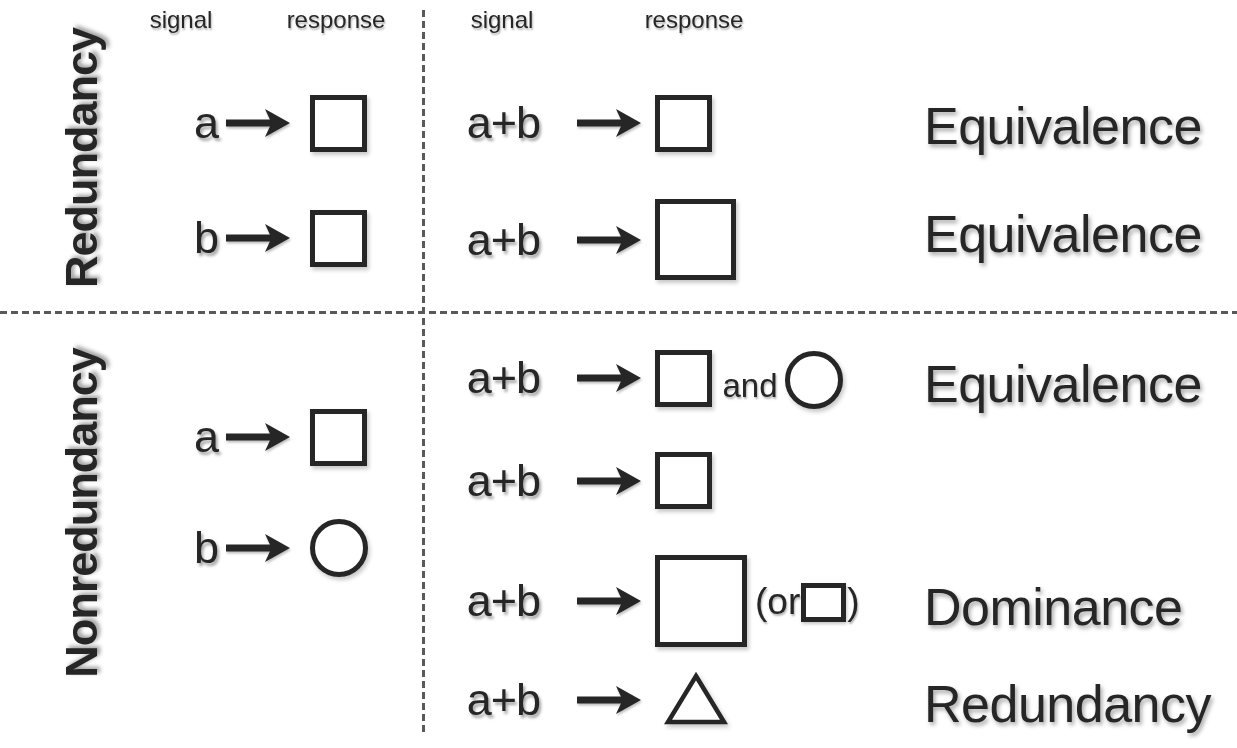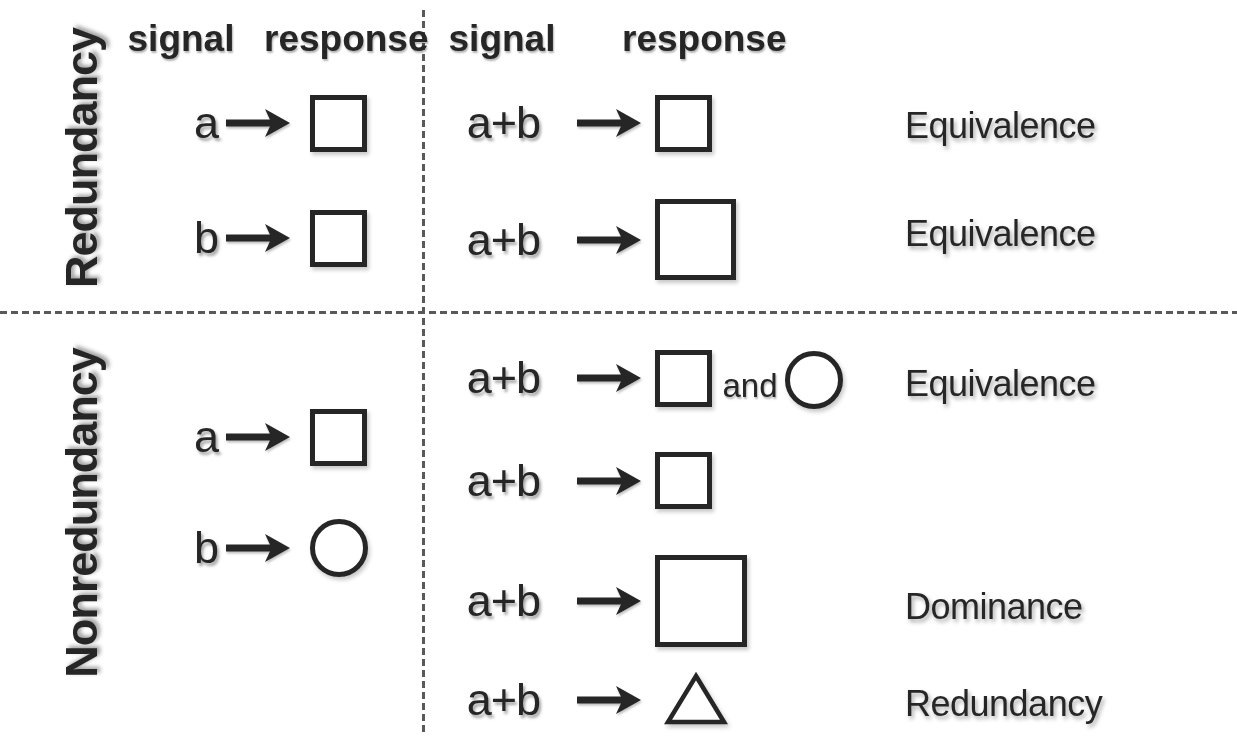--- a/index.html
+++ b/index.html
@@ -34,22 +34,22 @@
     line-height: 50px;
     transform: rotate(-90deg);
     text-shadow: 2px 3px 4px rgba(0,0,0,0.40);
     white-space: nowrap;
   }
   #redundancy-label   { width: 290px; left: -63px;  top: 133px; }
   #nonredundancy-label{ width: 360px; left: -98px;  top: 488px; }
 
   
   .col-header {
-    top: 20px; height: 38px; line-height: 38px;
-    font-weight: bold; font-size: 37px;
+    top: 1px; height: 38px; line-height: 38px;
+    font-weight: normal; font-size: 24px;
     text-align: center;
     text-shadow: 1px 2px 2px rgba(0,0,0,0.30);
   }
   #hdr-sep-signal   { left: 118px; width: 126px; }
   #hdr-sep-response { left: 264px; width: 144px; }
   #hdr-com-signal   { left: 440px; width: 124px; }
   #hdr-com-response { left: 622px; width: 144px; }
 
   
   .signal {
@@ -95,22 +95,22 @@
     box-sizing: border-box;
     width: 45px; height: 39px;
     border: 5px solid #262626;
     background: #fff;
     margin: 0 1px;
     box-shadow: 1px 2px 3px rgba(0,0,0,0.22);
   }
 
   
   .outcome {
-    left: 905px;
-    font-size: 36px; letter-spacing: -0.5px;
+    left: 924px;
+    font-size: 52px; letter-spacing: -0.5px;
     height: 50px; line-height: 50px;
     text-shadow: 2px 3px 4px rgba(0,0,0,0.35);
     white-space: nowrap;
     text-align: right;
   }
 </style>
 </head>
 <body>
 
 <div id="canvas">
@@ -186,20 +186,25 @@
     <path d="M41 3 L66 17 L41 31 L47.5 17 Z" fill="#262626"></path>
   </svg>
   <div class="abs shape sq-s" style="left:655px; top:452px"></div>
 
   <div class="abs signal sig-right" style="top:576px">a+b</div>
   <svg class="abs arrow arrow-right" style="top:584px" viewBox="0 0 68 34">
     <rect x="2" y="13.5" width="46" height="7" fill="#262626"></rect>
     <path d="M41 3 L66 17 L41 31 L47.5 17 Z" fill="#262626"></path>
   </svg>
   <div class="abs shape sq-xl" style="left:655px; top:555px"></div>
+  <div class="abs alt-group" style="left:755px; top:578px">
+    <span>(or</span>
+    <span class="sq-tiny"></span>
+    <span>)</span>
+  </div>
   <div class="abs outcome" style="top:582px">Dominance</div>
 
   <div class="abs signal sig-right" style="top:675px">a+b</div>
   <svg class="abs arrow arrow-right" style="top:683px" viewBox="0 0 68 34">
     <rect x="2" y="13.5" width="46" height="7" fill="#262626"></rect>
     <path d="M41 3 L66 17 L41 31 L47.5 17 Z" fill="#262626"></path>
   </svg>
   <svg class="abs tri" style="left:664px; top:671px" width="64" height="56" viewBox="0 0 64 56">
     <polygon points="32,5 60,51 4,51" fill="#ffffff" stroke="#262626" stroke-width="4.5" stroke-linejoin="miter"></polygon>
   </svg>

